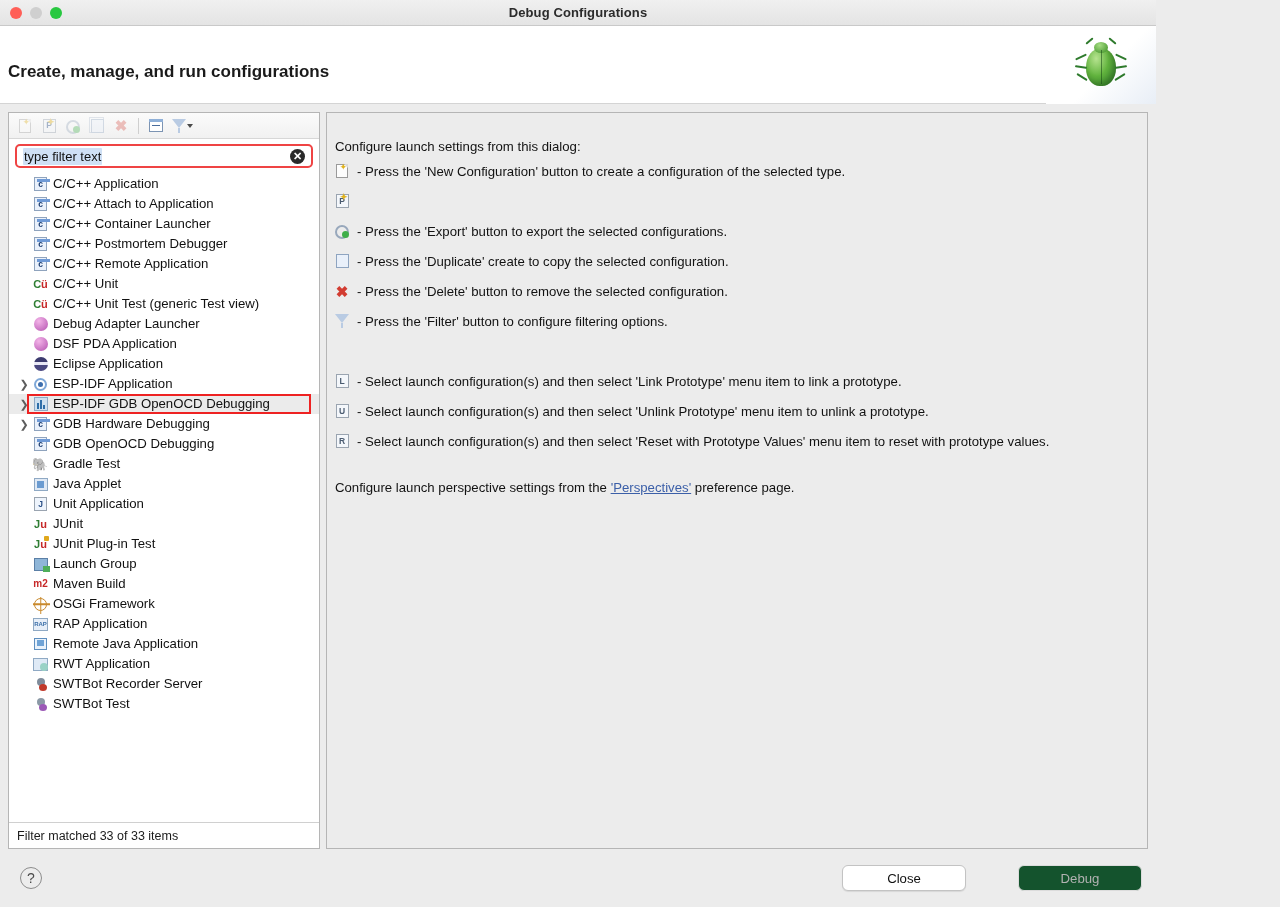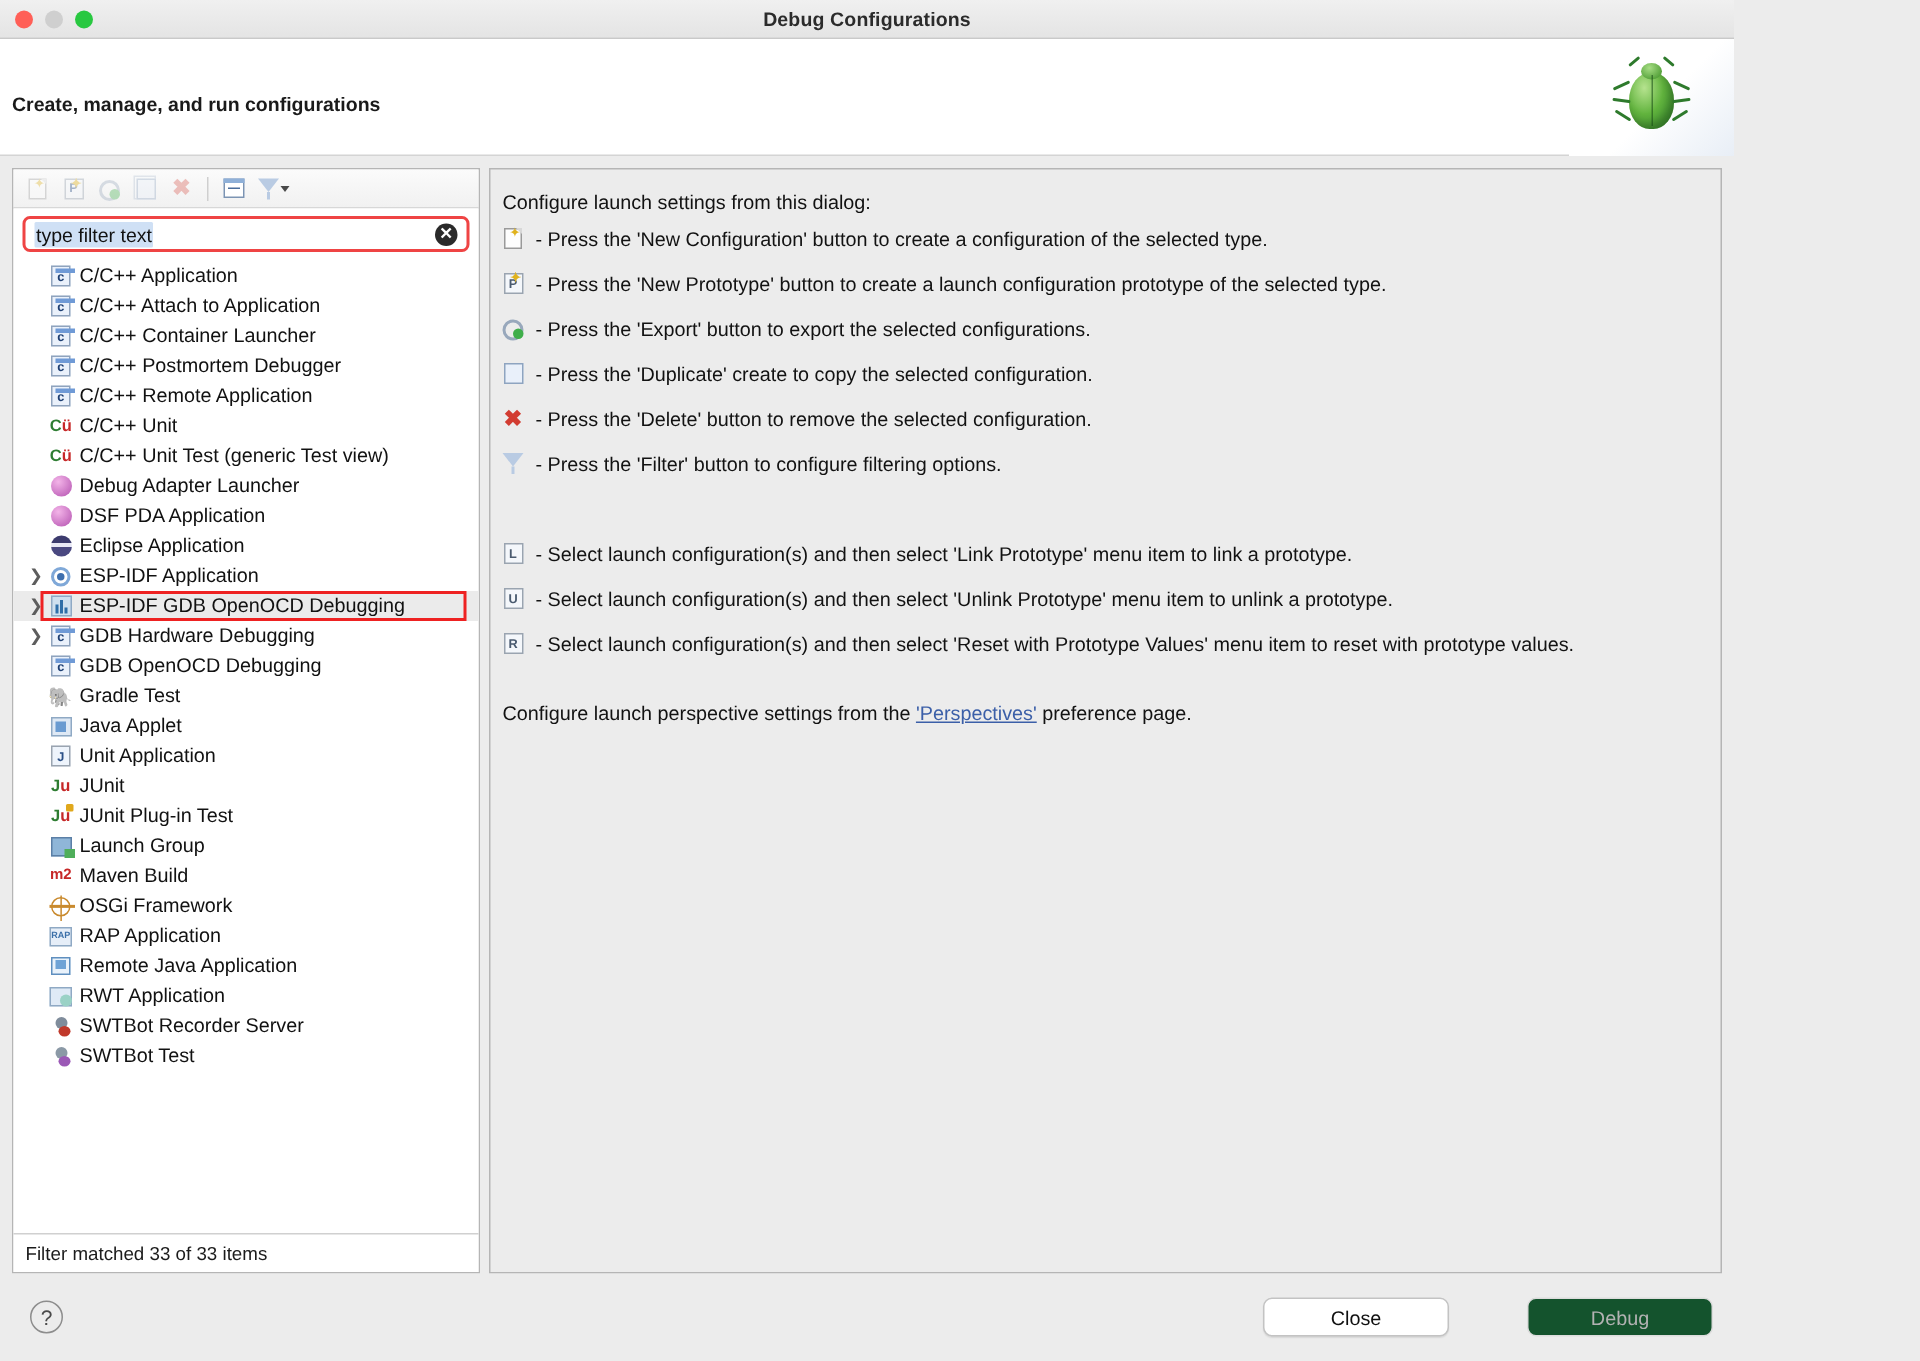--- a/index.html
+++ b/index.html
@@ -39,21 +39,21 @@
   
   .banner {
     flex: 0 0 78px;
     background: #ffffff;
     border-bottom: 1px solid #d4d4d4;
     position: relative;
     display: flex; align-items: flex-start;
   }
   .banner-title {
     margin: 36px 0 0 8px;
-    font-size: 13px; font-weight: bold; color: #1a1a1a;
+    font-size: 17px; font-weight: bold; color: #1a1a1a;
   }
   .banner-image {
     position: absolute; right: 0; top: 0;
     width: 110px; height: 78px;
     background: linear-gradient(135deg,#ffffff 55%, #e8eef6 100%);
     display: flex; align-items: center; justify-content: center;
   }
 
   
   .content {
@@ -171,21 +171,21 @@
   .right-panel {
     flex: 1 1 auto;
     background: #ececec;
     border: 1px solid #b5b5b5;
     padding: 10px 10px 10px 4px;
     min-height: 0;
     overflow: hidden;
   }
   .rp-intro {
     font-size: 13.2px; color: #121212;
-    margin: 4px 0 8px 4px;
+    margin: 16px 0 8px 4px;
   }
   .rp-line {
     display: flex; align-items: flex-start;
     min-height: 30px;
     font-size: 13.2px; color: #121212;
   }
   .rp-ico {
     width: 22px; flex: 0 0 22px;
     height: 18px;
     display: flex; align-items: center; justify-content: center;
@@ -625,21 +625,20 @@
               <span class="doc" style="position:relative">
                 <span class="star">✦</span>
               </span>
             </span>
             <span class="rp-text">- Press the 'New Configuration' button to create a configuration of the selected type.</span>
           </div>
           <div class="rp-line">
             <span class="rp-ico">
               <span class="sq" style="position:relative;color:#4a5b70">P<span class="star">✦</span></span>
             </span>
-            <span class="rp-text">- Press the 'New Prototype' button to create a launch configuration prototype of the selected type.</span>
           </div>
           <div class="rp-line">
             <span class="rp-ico">
               <span class="exportic"></span>
             </span>
             <span class="rp-text">- Press the 'Export' button to export the selected configurations.</span>
           </div>
           <div class="rp-line">
             <span class="rp-ico">
               <span class="dup"></span>

